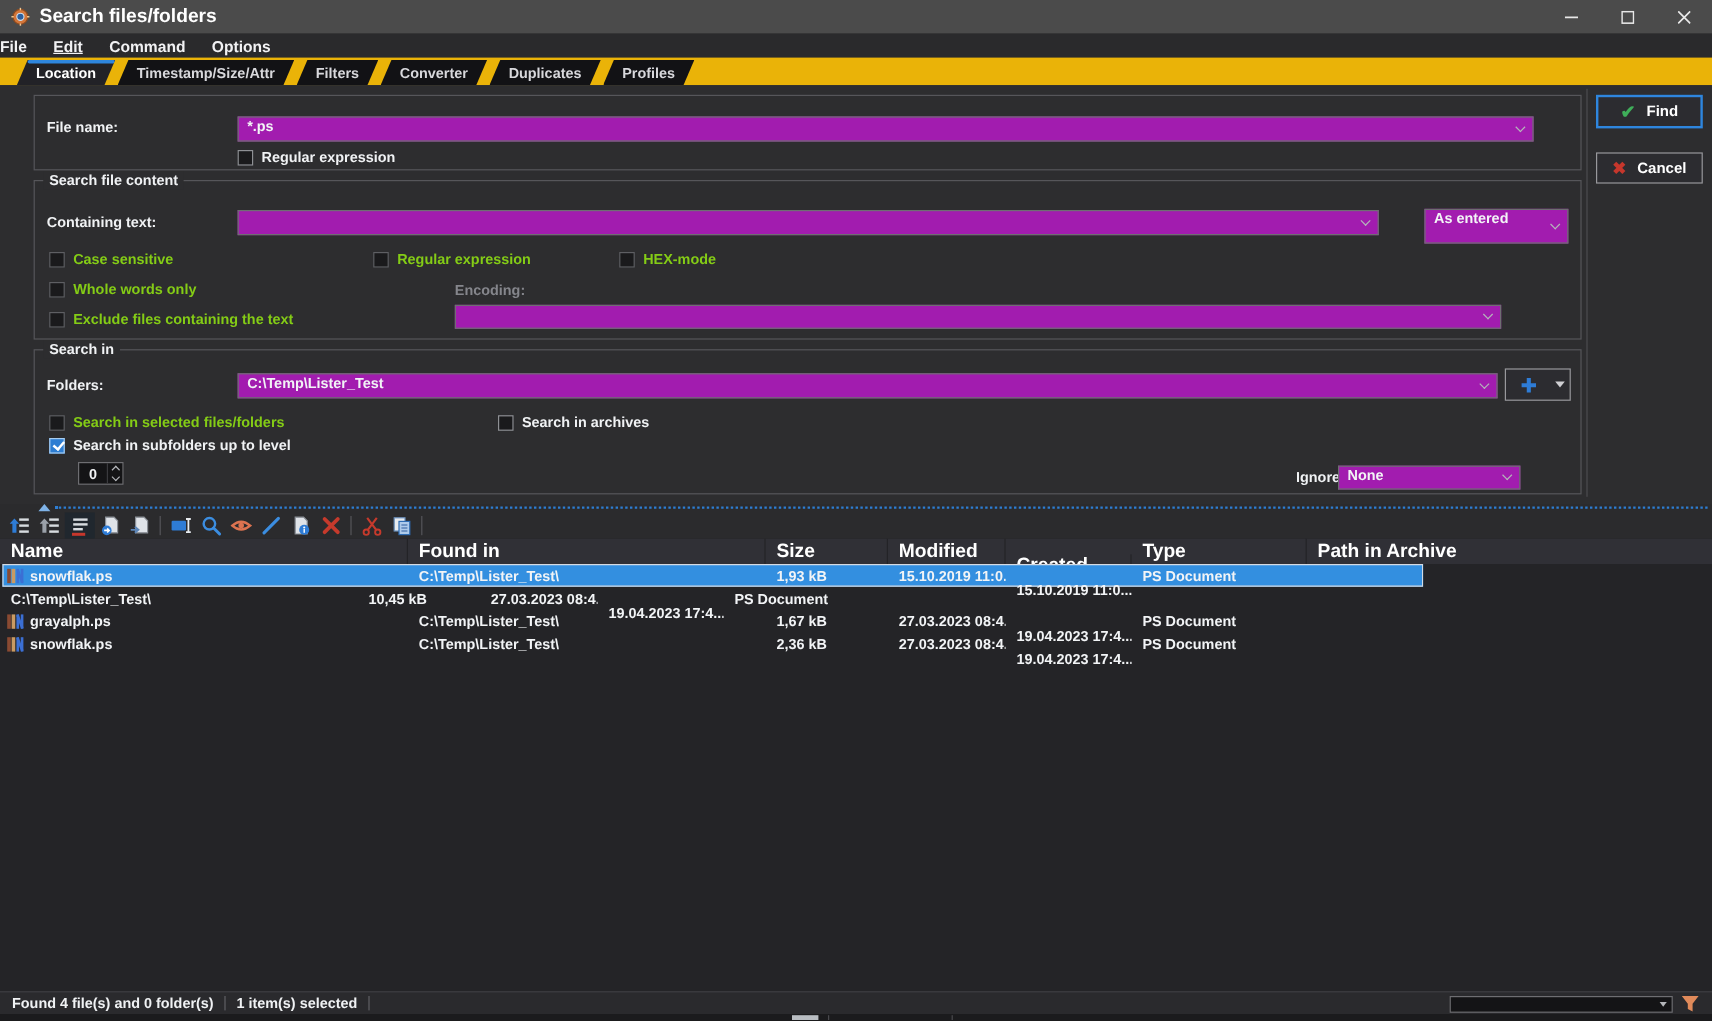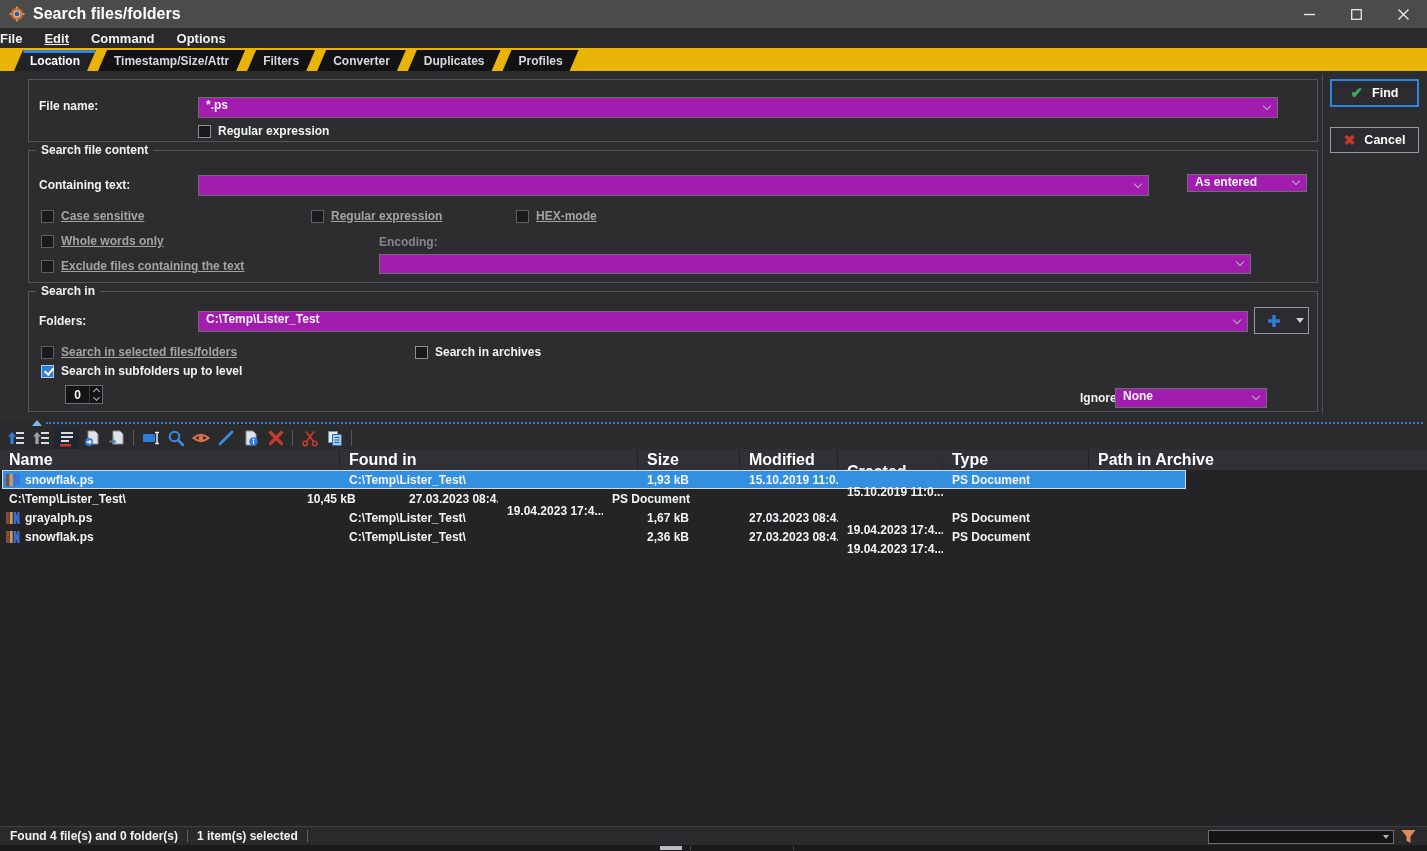--- a/index.html
+++ b/index.html
@@ -39,21 +39,21 @@
   .combo .val { white-space:nowrap; overflow:hidden; }
   .chev { position:absolute; right:6px; top:50%; width:8px; height:8px; margin-top:-5px; }
   .chev::before { content:""; position:absolute; left:1px; top:0; width:5px; height:5px; border-right:1.6px solid #b4b6ba; border-bottom:1.6px solid #b4b6ba; transform:rotate(45deg); }
 
   .checkbox { position:absolute; display:flex; align-items:center; gap:7px; }
   .cbox { position:relative; width:13px; height:13px; background:#1a1a1c; border:1px solid #8e9094; flex:none; }
   .checkbox.dis .cbox { border-color:#5e5f63; }
   .cbox.checked { background:#2d7dd2; border-color:#a8cdf0; }
   .cbox.checked::after { content:""; position:absolute; left:3.5px; top:0.5px; width:4px; height:7px; border-right:2px solid #fff; border-bottom:2px solid #fff; transform:rotate(40deg); }
   .cb-label { font-size:12px; color:#f0f2f4; white-space:nowrap; }
-  .checkbox.dis .cb-label { color:#a3a3a3;text-decoration:underline; }
+  .checkbox.dis .cb-label { color:#84cc16; }
 
   .spinner { position:absolute; width:38px; height:19px; background:#141416; border:1px solid #6e6e72; display:flex; align-items:center; }
   .spin-val { flex:1; text-align:center; font-size:12px; color:#f2f4f6; }
   .spin-btns { width:13px; height:100%; display:flex; flex-direction:column; justify-content:space-around; align-items:center; border-left:1px solid #3a3a3e; }
   .spin-up, .spin-dn { width:5px; height:5px; border-right:1.4px solid #b4b6ba; border-bottom:1.4px solid #b4b6ba; }
   .spin-up { transform:rotate(-135deg); margin-top:2px; }
   .spin-dn { transform:rotate(45deg); margin-bottom:2px; }
 
   .btn { position:absolute; display:flex; align-items:center; justify-content:center; gap:9px; background:#2c2c30; color:#fff; font-size:12.5px; }
   .btn-find { left:1330px; top:8px; width:89px; height:28px; border:2px solid #2e86de; }
@@ -184,21 +184,21 @@
       </div>
     </div>
 
     <div class="groupbox" style="left:28px; top:79px; width:1290px; height:133px;">
       <span class="legend">Search file content</span>
       <span class="lbl" style="left:10px; top:27px;">Containing text:</span>
       <div class="combo" style="left:169px; top:24px; width:951px; height:21px;">
         <span class="val"></span>
         <span class="chev"></span>
       </div>
-      <div class="combo" style="left:1158px; top:23px; width:120px; height:18px;">
+      <div class="combo" style="left:1158px; top:23px; width:120px; height:29px;">
         <span class="val">As entered</span>
         <span class="chev"></span>
       </div>
 
       <div class="checkbox dis" style="left:12px; top:58px;">
         <span class="cbox"></span>
         <span class="cb-label">Case sensitive</span>
       </div>
       <div class="checkbox dis" style="left:282px; top:58px;">
         <span class="cbox"></span>

